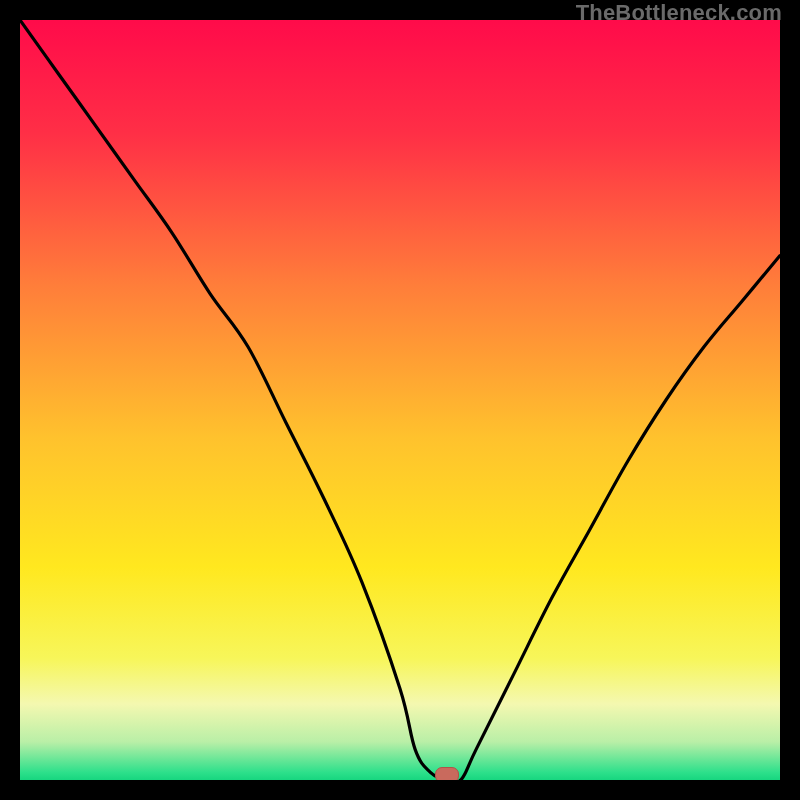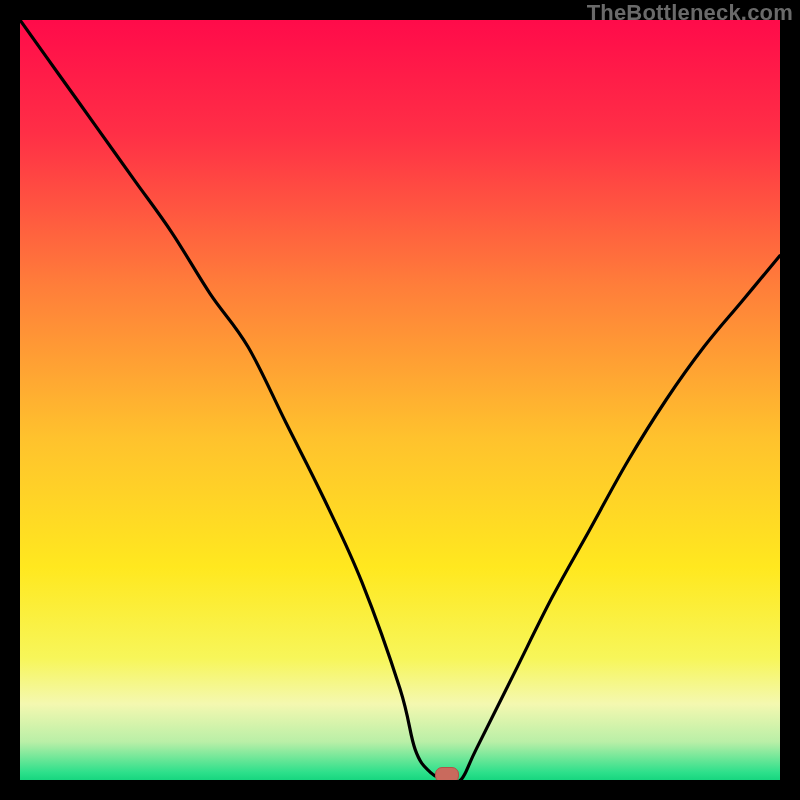--- a/index.html
+++ b/index.html
@@ -40,21 +40,21 @@
     width: 100%;
     height: 100%;
   }
   .marker {
     position: absolute;
     border-radius: 7px;
   }
   .watermark {
     position: absolute;
     top: 0px;
-    right: 7px;
+    right: 18px;
     font-family: Arial, Helvetica, sans-serif;
     font-size: 22px;
     font-weight: 600;
     color: #6a6a6a;
     letter-spacing: 0.2px;
     user-select: none;
   }
 </style>
 </head>
 <body>

